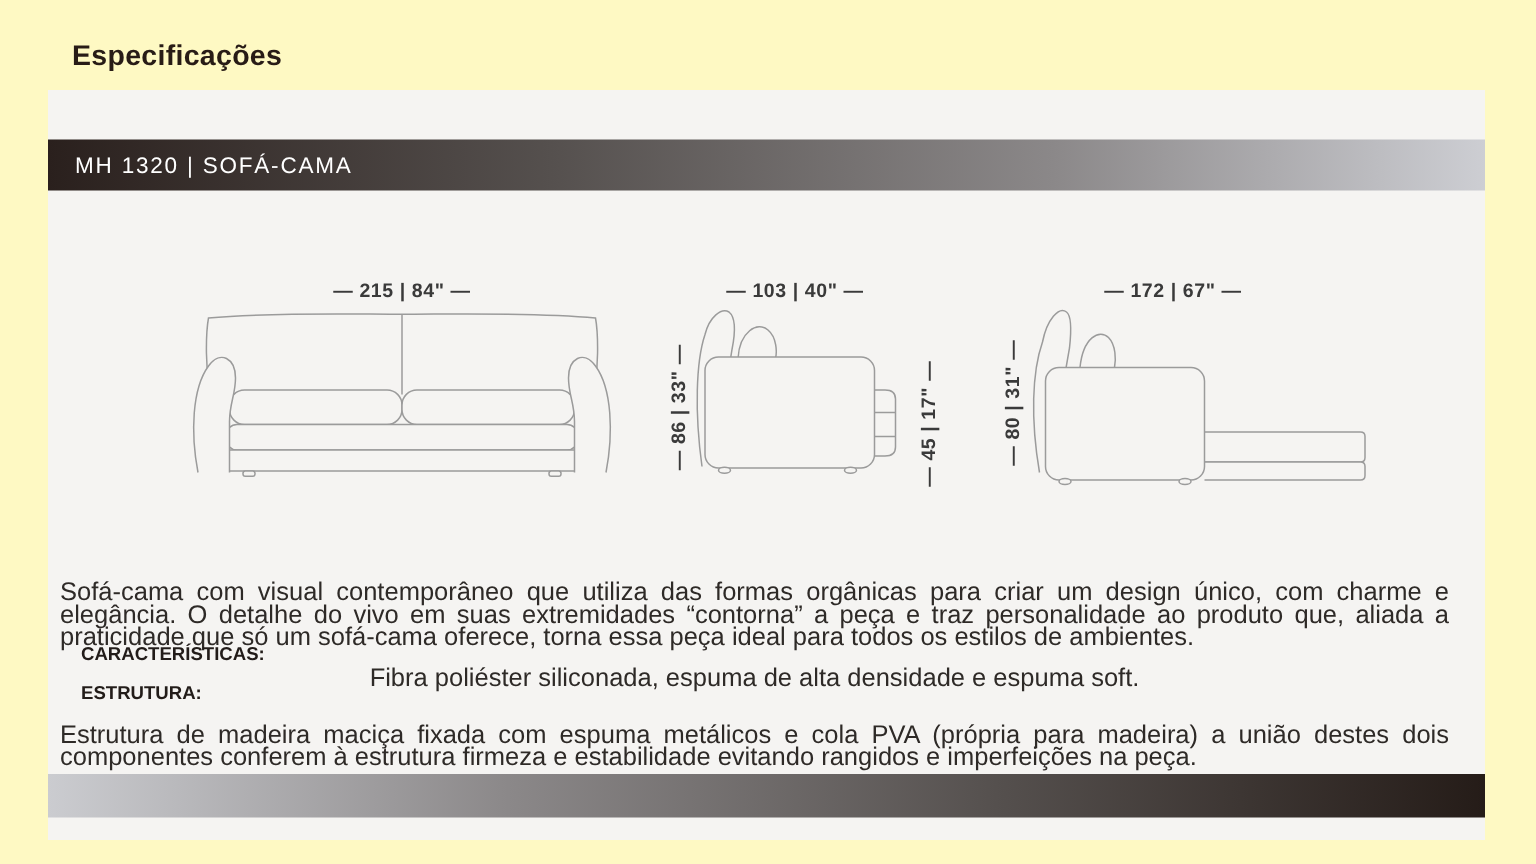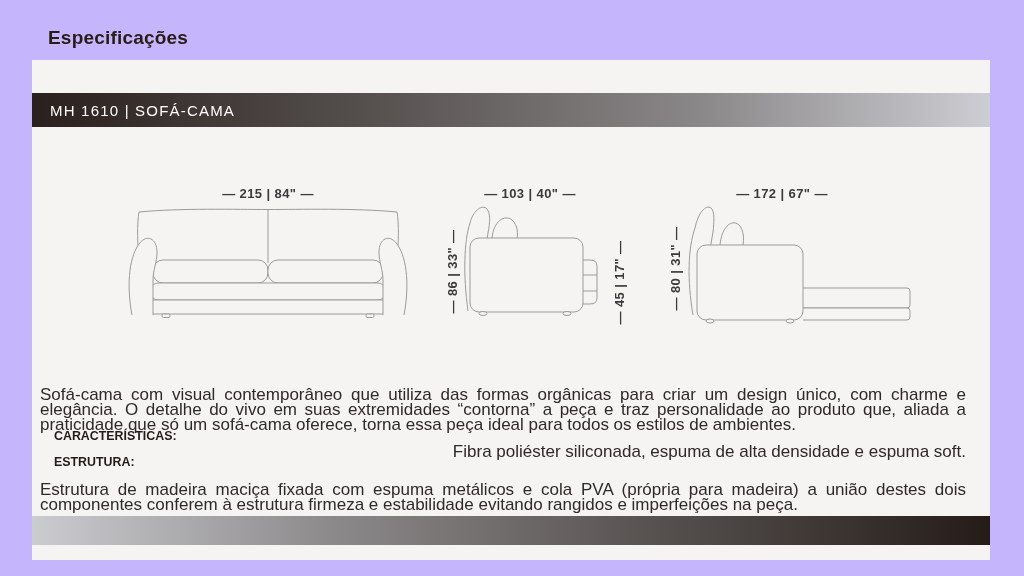--- a/index.html
+++ b/index.html
@@ -1,18 +1,18 @@
 <!DOCTYPE html>
 <html><head>
 <meta charset="utf-8">
 <style>
   * { margin:0; padding:0; box-sizing:border-box; }
   html,body { width:1024px; height:576px; }
   body { font-family:"Liberation Sans", sans-serif; background:#ffffff; }
-  .page { position:relative; width:1024px; height:576px; background:#c4b5fd; overflow:hidden; }
+  .page { position:relative; width:1024px; height:576px; background:#fef9c3; overflow:hidden; }
 
   .title { position:absolute; left:48px; top:27px; font-size:19px; font-weight:700;
            color:#281c16; letter-spacing:0.2px; }
 
   .panel { position:absolute; left:32px; top:60px; width:958px; height:500px; background:#f5f4f2; }
 
   .header-bar { position:absolute; left:0; top:33px; width:100%; height:34px;
     background:linear-gradient(90deg,#2a201d 0%, #55504e 35%, #8b8889 70%, #cdced3 100%);
     display:flex; align-items:center; }
   .header-bar span { color:#ffffff; font-size:15px; letter-spacing:1.2px; margin-left:18px; font-weight:400; }
@@ -34,21 +34,21 @@
 </head>
 <body>
 
 <div class="page">
 
   <div class="title">Especificações</div>
 
   <div class="panel">
 
     <div class="header-bar">
-      <span>MH 1610 | SOFÁ-CAMA</span>
+      <span>MH 1320 | SOFÁ-CAMA</span>
     </div>
 
     <div class="dim" style="left:94px; top:126px; width:284px;">— 215 | 84" —</div>
 
     <svg class="draw" style="left:94px; top:143px;" width="284" height="118" viewBox="0 0 284 118">
       <path d="M14,64 C11,42 11,20 13,9 C55,5 110,6.5 142,6.5 C174,6.5 229,5 271,9 C273,20 273,42 270,64"></path>
       <line x1="142" y1="7" x2="142" y2="60"></line>
       <rect class="f" x="27" y="57" width="115" height="23" rx="10"></rect>
       <rect class="f" x="142" y="57" width="115" height="23" rx="10"></rect>
       <rect class="f" x="25" y="80" width="234" height="17" rx="7"></rect>
@@ -86,21 +86,21 @@
       <path class="f" d="M121,88 L225,88 Q228,88 228,91 L228,105 Q228,108 225,108 L121,108"></path>
       <path class="f" d="M121,108 L225,108 Q228,108 228,111 L228,117 Q228,120 225,120 L121,120"></path>
       <rect class="f" x="15" y="45" width="106" height="75" rx="9"></rect>
       <ellipse class="f" cx="28" cy="121" rx="4" ry="2"></ellipse>
       <ellipse class="f" cx="108" cy="121" rx="4" ry="2"></ellipse>
     </svg>
 
     <div class="body-text" style="top:327px;">Sofá-cama com visual contemporâneo que utiliza das formas orgânicas para criar um design único, com charme e elegância. O detalhe do vivo em suas extremidades “contorna” a peça e traz personalidade ao produto que, aliada a praticidade que só um sofá-cama oferece, torna essa peça ideal para todos os estilos de ambientes.</div>
 
     <div class="sec-head" style="top:369px;">CARACTERÍSTICAS:</div>
-    <div class="body-text" style="top:384px; text-align:right;">Fibra poliéster siliconada, espuma de alta densidade e espuma soft.</div>
+    <div class="body-text" style="top:384px; text-align:center;">Fibra poliéster siliconada, espuma de alta densidade e espuma soft.</div>
 
     <div class="sec-head" style="top:395px;">ESTRUTURA:</div>
     <div class="body-text" style="top:422px;">Estrutura de madeira maciça fixada com espuma metálicos e cola PVA (própria para madeira) a união destes dois componentes conferem à estrutura firmeza e estabilidade evitando rangidos e imperfeições na peça.</div>
 
     <div class="footer-bar"></div>
 
   </div>
 </div>
 
 </body></html>

